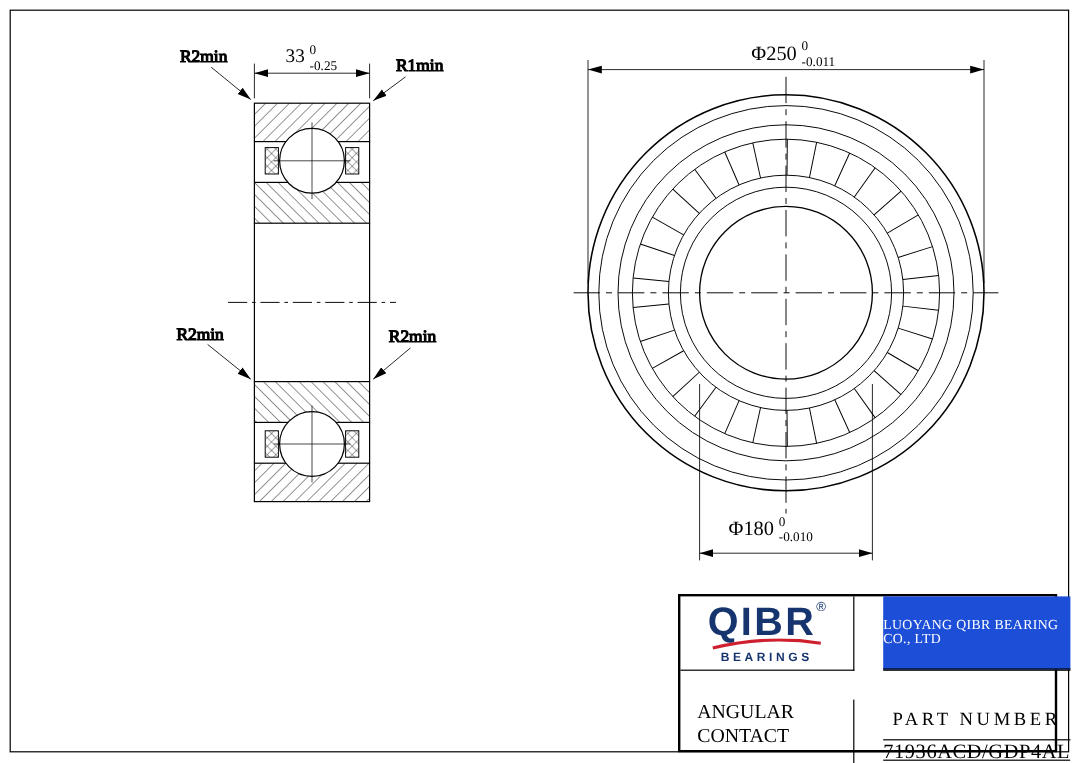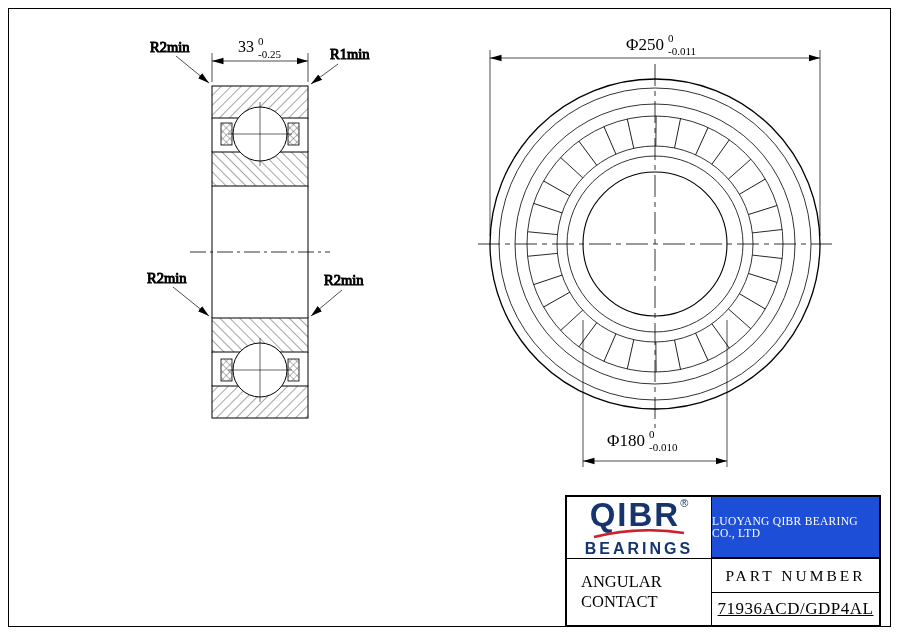--- a/index.html
+++ b/index.html
@@ -2,33 +2,33 @@
 <html><head>
 <meta charset="utf-8">
 <style>
   html,body{margin:0;padding:0;background:#fff;}
   body{width:900px;height:636px;position:relative;overflow:hidden;font-family:"Liberation Serif",serif;}
   .page-border{position:absolute;left:8px;top:8px;right:9px;bottom:9px;border:1.6px solid #000;}
   svg.drawing{position:absolute;left:0;top:0;}
   svg text{font-family:"Liberation Serif",serif;fill:#000;}
 
   .titleblock{position:absolute;left:565px;top:495px;width:316px;height:132px;border:2px solid #000;
-    box-sizing:border-box;display:grid;grid-template-columns:145px 1fr;grid-template-rows:62px 1fr;background:#fff;}
+    box-sizing:border-box;display:grid;grid-template-columns:145px 1fr;grid-template-rows:62px 1fr;background:#fff;gap:24px;}
   .tb-logo-cell{border-right:1.5px solid #000;border-bottom:1.5px solid #000;display:flex;flex-direction:column;
     align-items:center;justify-content:center;line-height:1;}
   .logo-row{display:flex;align-items:flex-start;}
   .logo-text{font-family:"Liberation Sans",sans-serif;font-weight:800;font-size:33px;color:#16356e;letter-spacing:2px;}
   .logo-reg{font-family:"Liberation Sans",sans-serif;font-size:11px;color:#16356e;position:relative;top:0px;}
   .logo-swoosh{margin-top:-2px;}
-  .logo-sub{font-family:"Liberation Sans",sans-serif;font-weight:bold;font-size:16px;letter-spacing:3px;color:#16356e;margin-top:2px;}
+  .logo-sub{font-family:"Liberation Sans",sans-serif;font-weight:bold;font-size:10px;letter-spacing:3px;color:#16356e;margin-top:2px;}
   .tb-company-cell{border-bottom:1.5px solid #000;display:flex;flex-direction:column;}
   .tb-company{background:#1d4ed8;color:#fff;flex:1;display:flex;align-items:center;justify-content:center;
     font-size:11.5px;letter-spacing:0.3px;border-bottom:1.5px solid #000;}
   .tb-website{flex:1;display:flex;align-items:center;justify-content:center;font-size:13.5px;}
-  .tb-product-cell{border-right:1.5px solid #000;display:flex;flex-direction:column;justify-content:center;
+  .tb-product-cell{border-right:1.5px solid #000;display:flex;flex-direction:column;
     padding-left:14px;font-size:16.5px;gap:9px;font-family:Liberation Serif, serif;}
   .tb-part-cell{display:flex;flex-direction:column;justify-content:flex-end;}
   .tb-part-label{flex:0 0 33px;display:flex;align-items:center;justify-content:center;border-bottom:1.5px solid #000;
     font-size:15.5px;letter-spacing:3px;}
   .tb-part-value{flex:1;display:flex;align-items:center;justify-content:center;font-size:17px;letter-spacing:0.5px;text-decoration:underline;}
 </style>
 </head>
 <body>
 
 <div class="page-border"></div>

